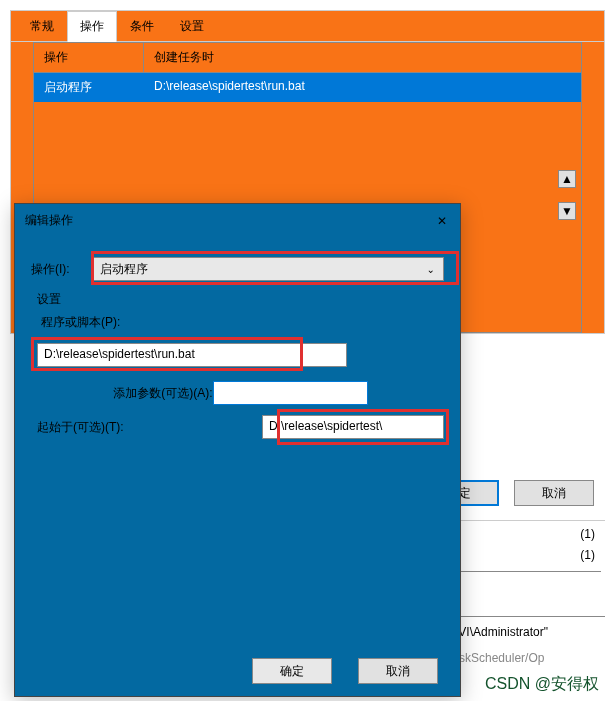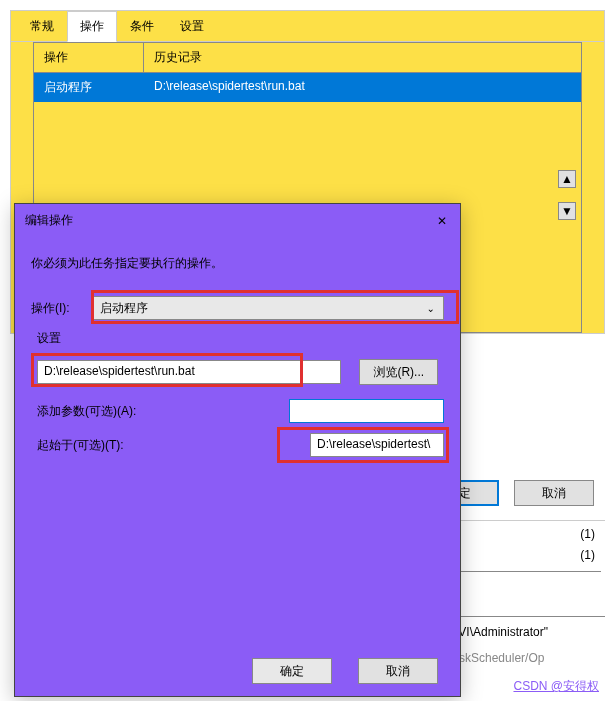--- a/index.html
+++ b/index.html
@@ -1,18 +1,18 @@
 <!DOCTYPE html>
 <html><head>
 <meta charset="utf-8">
 <style>
   * { box-sizing: border-box; font-family: "Microsoft YaHei", "Segoe UI", sans-serif; font-size: 12px; }
   body { margin: 0; background: #fff; width: 605px; height: 701px; overflow: hidden; position: relative; color: #000; }
 
-  .bg-window { position: absolute; left: 10px; top: 10px; width: 595px; border: 1px solid #ccc; background: #fde047; }
+  .bg-window { position: absolute; left: 10px; top: 10px; width: 595px; border: 1px solid #ccc; background: #f97316; }
   .tabs { display: flex; border-bottom: 1px solid #ccc; padding: 0 6px; }
   .tab { padding: 6px 12px; border: 1px solid transparent; margin-bottom: -1px; cursor: default; }
   .tab.active { border: 1px solid #ccc; border-bottom: 1px solid #fff; background: #fff; }
   .instruction { padding: 16px 22px 18px; }
   .table-area { margin: 0 22px 0 22px; border: 1px solid #888; }
   .thead { display: flex; border-bottom: 1px solid #888; }
   .thcell { padding: 6px 10px; }
   .thcell:first-child { width: 110px; border-right: 1px solid #888; }
   .trow { display: flex; background: #0078d7; color: #fff; }
   .tcell { padding: 6px 10px; }
@@ -23,52 +23,52 @@
   .wbtn { width: 80px; height: 26px; border: 1px solid #888; background: #e1e1e1; margin: 0 6px; display:inline-flex; align-items:center; justify-content:center; }
   .wbtn.primary { border: 2px solid #0078d7; }
 
   .right-fragment { position: absolute; right: 0px; top: 520px; width: 195px; border-left:1px solid #ccc; border-top:1px solid #ccc; background:#fff; padding:4px 0 0 0; }
   .rf-row { display:flex; justify-content:space-between; padding: 2px 10px; }
   .rf-sep { border-top:1px solid #888; margin:4px 4px; }
   .rf-path { padding: 8px 10px; border-top:1px solid #888; word-break:break-all; }
   .rf-bottom { padding: 4px 10px; color:#888; }
 
   
-  .dialog { position: absolute; left: 14px; top: 203px; width: 447px; height: 494px; border: 1px solid #444; background: #8b5cf6; box-shadow: 0 4px 20px rgba(0,0,0,.25); }
+  .dialog { position: absolute; left: 14px; top: 203px; width: 447px; height: 494px; border: 1px solid #444; background: #0369a1; box-shadow: 0 4px 20px rgba(0,0,0,.25); }
   .titlebar { display:flex; justify-content:space-between; align-items:center; padding: 8px 10px; }
   .close { width:16px; font-size:16px; line-height:16px; text-align:center; }
   .dbody { padding: 8px 16px; }
   .dlg-instr { margin: 10px 0 24px; }
   .row { display:flex; align-items:center; margin-bottom: 10px; margin-top: 12px; }
   .lbl { width: 60px; }
   .select { flex:1; height: 24px; border: 1px solid #888; background: #e8e8e8; display:flex; align-items:center; justify-content:space-between; padding: 0 8px; }
   .chev { font-size:10px; }
   .fieldset-label { margin: 4px 0 6px 6px; }
   .field-lbl { margin: 4px 0 4px 10px; }
   .textbox { height: 24px; border: 1px solid #888; background:#fff; padding: 3px 6px; }
   .red-select-wrap { position:relative; }
   .red-outline { position:absolute; border:3px solid #e03030; pointer-events:none; }
 
   .dlg-buttons { position:absolute; bottom: 12px; right: 16px; display:flex; gap: 14px; }
-  .watermark { position:absolute; right: 6px; bottom: 6px; color: #8b5cf6; font-size: 12px; pointer-events:none;text-decoration:underline; }
+  .watermark { position:absolute; right: 6px; bottom: 6px; color: #14532d; font-size: 16px; pointer-events:none; }
 </style>
 </head>
 <body>
 
 <div class="bg-window">
   <div class="tabs">
     <div class="tab">常规</div>
     <div class="tab active">操作</div>
     <div class="tab">条件</div>
     <div class="tab">设置</div>
   </div>
   <div class="table-area">
     <div class="thead">
       <div class="thcell">操作</div>
-      <div class="thcell">历史记录</div>
+      <div class="thcell">创建任务时</div>
     </div>
     <div class="trow">
       <div class="tcell">启动程序</div>
       <div class="tcell">D:\release\spidertest\run.bat</div>
     </div>
     <div style="height:230px;"></div>
   </div>
 </div>
 
 <div style="position:absolute; left:558px; top:170px;">
@@ -99,49 +99,48 @@
   <div class="rf-path">5JACBVI\Administrator"</div>
   <div class="rf-bottom">dws-TaskScheduler/Op</div>
 </div>
 
 <div class="dialog">
   <div class="titlebar">
     <span>编辑操作</span>
     <span class="close"><span>✕</span></span>
   </div>
   <div class="dbody">
-    <div class="dlg-instr">你必须为此任务指定要执行的操作。</div>
 
     <div class="red-select-wrap">
       <div class="row">
         <div class="lbl">操作(I):</div>
         <div class="select">
           <span>启动程序</span>
           <span class="chev">⌄</span>
         </div>
       </div>
       <div class="red-outline" style="left:60px; top:-6px; width:368px; height:34px;"></div>
     </div>
 
     <div class="fieldset-label">设置</div>
 
+    <div class="field-lbl">程序或脚本(P):</div>
     <div class="row red-select-wrap" style="gap:12px; padding-left:6px;">
       <div class="textbox" style="width:310px;">D:\release\spidertest\run.bat</div>
-      <div class="wbtn" style="width:80px;">浏览(R)...</div>
       <div class="red-outline" style="left:0px; top:-6px; width:272px; height:34px;"></div>
     </div>
 
-    <div class="row" style="margin-top:14px; padding-left:6px; justify-content:space-between;">
+    <div class="row" style="margin-top:14px; padding-left:6px; justify-content:center;">
       <div>添加参数(可选)(A):</div>
       <div class="textbox" style="width:155px; border:1px solid #0078d7;"></div>
     </div>
 
     <div class="row red-select-wrap" style="margin-top:6px; padding-left:6px; justify-content:space-between;gap:10px;">
       <div>起始于(可选)(T):</div>
-      <div class="textbox" style="width:134px;">D:\release\spidertest\</div>
+      <div class="textbox" style="width:182px;">D:\release\spidertest\</div>
       <div class="red-outline" style="left:246px; top:-6px; width:172px; height:36px;"></div>
     </div>
   </div>
 
   <div class="dlg-buttons">
     <div class="wbtn" style="background:#e8e8e8;">确定</div>
     <div class="wbtn">取消</div>
   </div>
 </div>
 

